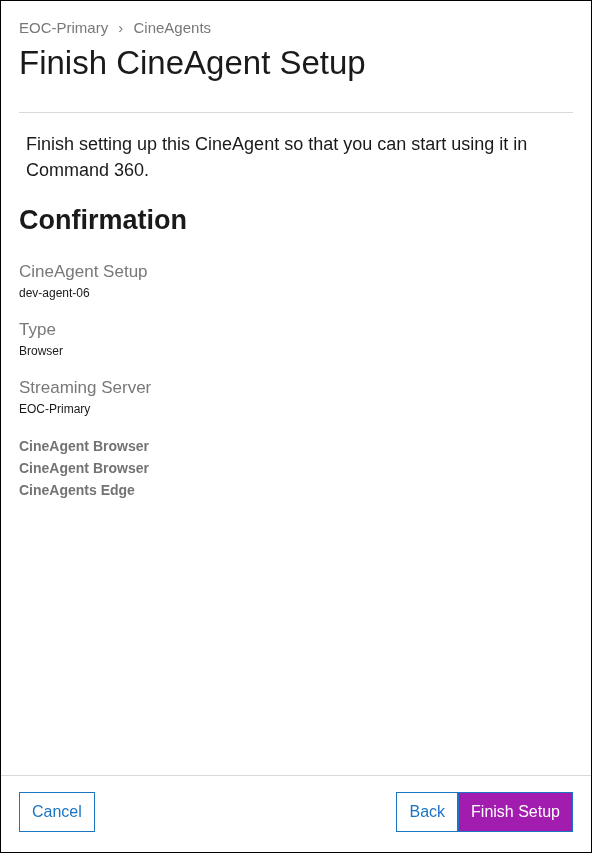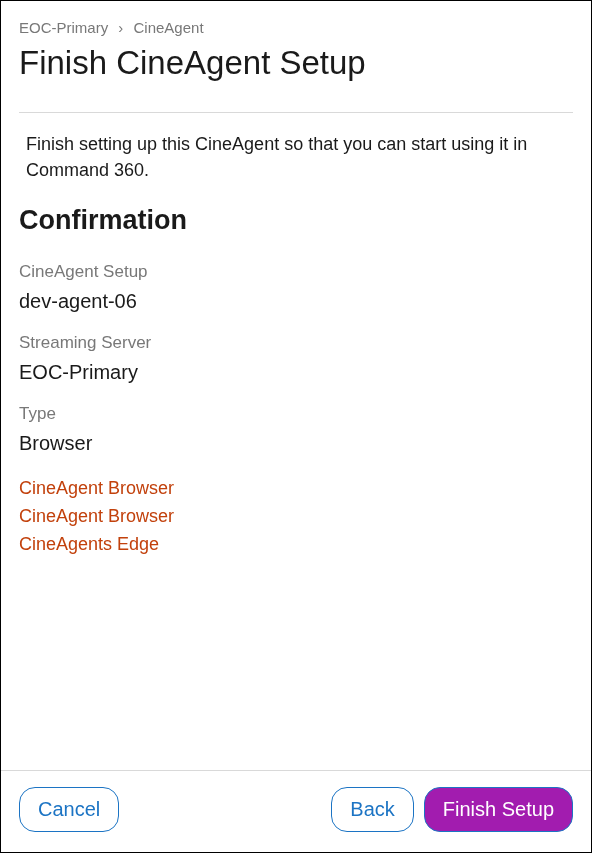--- a/index.html
+++ b/index.html
@@ -57,46 +57,45 @@
     .field {
       margin-bottom: 20px;
     }
     .field-label {
       color: #787878;
       font-size: 17px;
       margin-bottom: 4px;
     }
     .field-value {
       color: #1a1a1a;
-      font-size: 20px;
-      margin-top: 8px;
+      font-size: 12px;
     }
     .asset-list {
       margin-top: 2px;
     }
     .asset-item {
-      color: #c2410c;
-      font-size: 18px;
+      color: #737373;
+      font-size: 14px;
       line-height: 1.55;
+      font-weight: bold;
     }
     .footer {
       border-top: 1px solid #d9d9d9;
       padding: 16px 18px 20px 18px;
       display: flex;
       justify-content: space-between;
       align-items: center;
     }
     .footer-right {
       display: flex;
-      gap: 10px;
     }
     .btn {
-      font-size: 20px;
-      padding: 10px 18px;
-      border-radius: 16px;
+      font-size: 16px;
+      padding: 10px 12px;
+      border-radius: 0;
       cursor: pointer;
       font-family: inherit;
       background: #fff;
     }
     .btn-outline {
       border: 1px solid #1c74c4;
       color: #1c74c4;
     }
     .btn-primary {
       border: 1px solid #1c74c4;
@@ -104,44 +103,44 @@
       color: #fff;
     }
   </style>
 </head>
 <body>
 
 <div class="content">
   <div class="breadcrumb">
     <span>EOC-Primary</span>
     <span class="sep">›</span>
-    <span>CineAgent</span>
+    <span>CineAgents</span>
   </div>
 
   <h1 class="page-title">Finish CineAgent Setup</h1>
 
   <hr class="divider">
 
   <p class="intro">Finish setting up this CineAgent so that you can start using it in Command 360.</p>
 
   <h2 class="section-title">Confirmation</h2>
 
   <div class="field">
     <div class="field-label">CineAgent Setup</div>
     <div class="field-value">dev-agent-06</div>
   </div>
 
   <div class="field">
-    <div class="field-label">Streaming Server</div>
-    <div class="field-value">EOC-Primary</div>
+    <div class="field-label">Type</div>
+    <div class="field-value">Browser</div>
   </div>
 
   <div class="field">
-    <div class="field-label">Type</div>
-    <div class="field-value">Browser</div>
+    <div class="field-label">Streaming Server</div>
+    <div class="field-value">EOC-Primary</div>
   </div>
 
   <div class="field">
     <div class="asset-list">
       <div class="asset-item">CineAgent Browser</div>
       <div class="asset-item">CineAgent Browser</div>
       <div class="asset-item">CineAgents Edge</div>
     </div>
   </div>
 </div>

